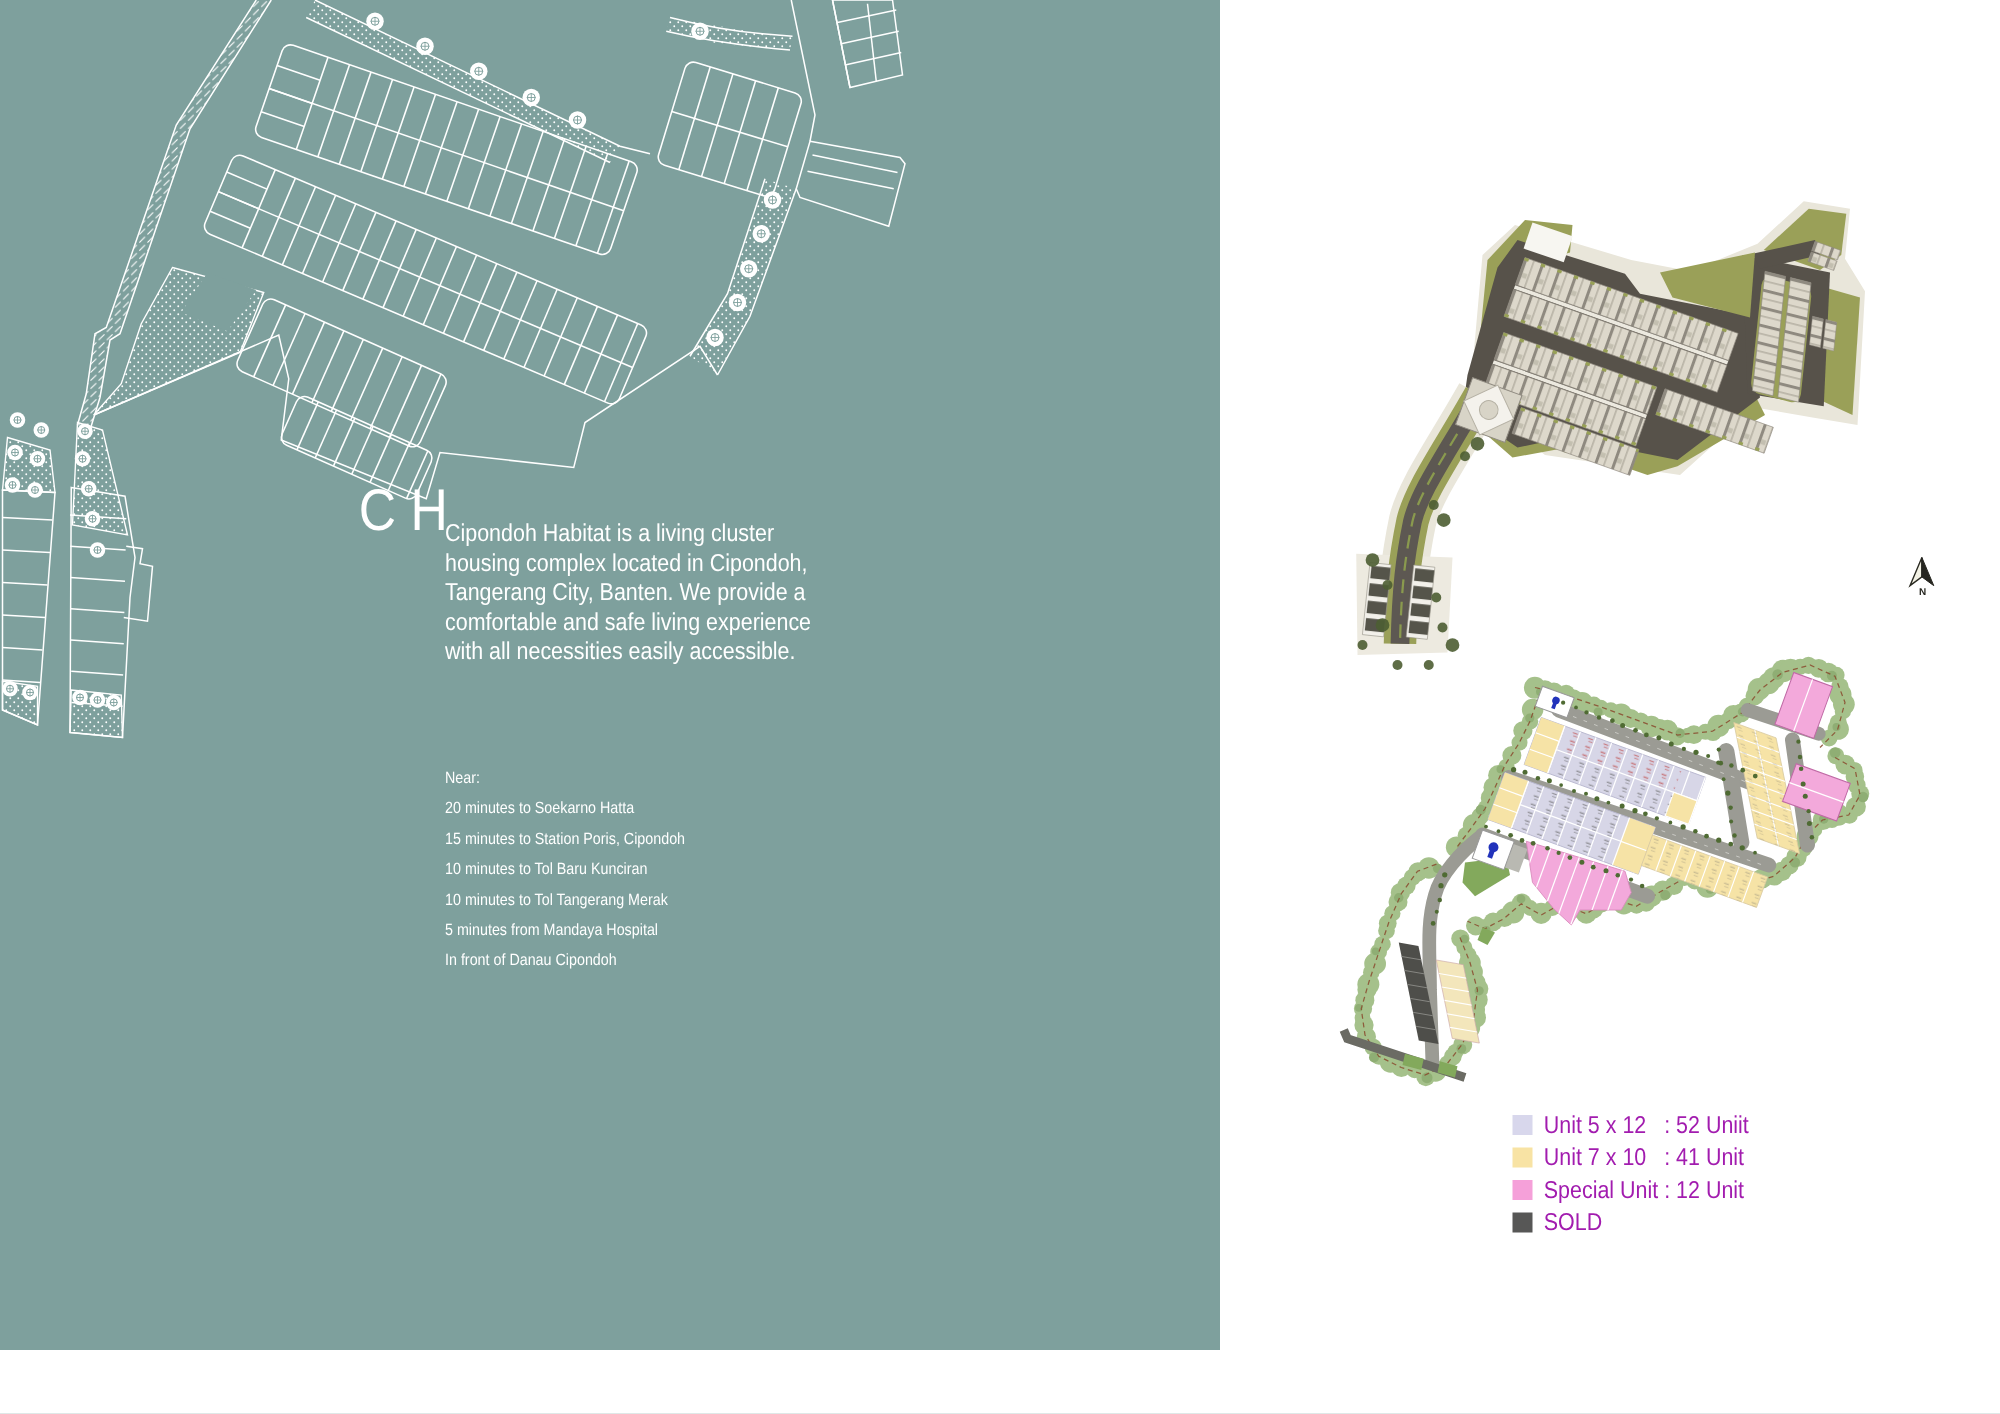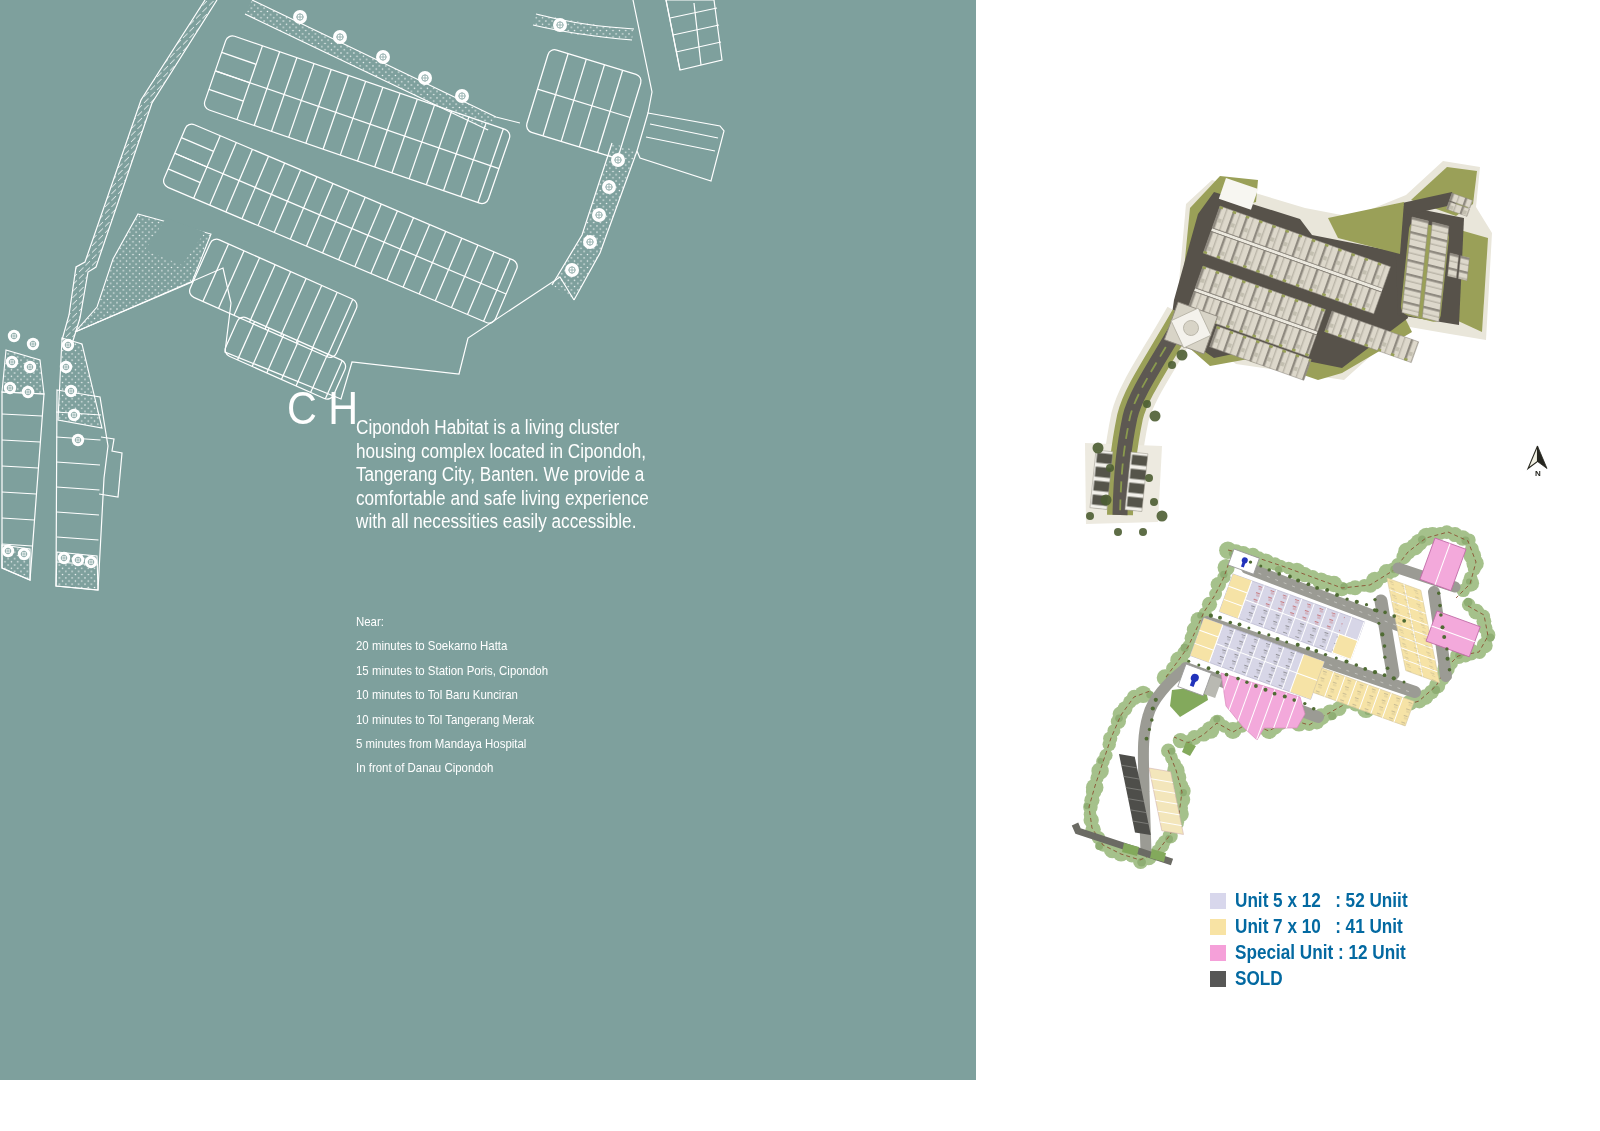--- a/index.html
+++ b/index.html
@@ -879,21 +879,21 @@
         <circle cx="332.6" cy="148.3" r="1.8"></circle>
       </g>
 </svg>
 
 <svg width="34" height="40" viewBox="0 0 34 40" style="position:absolute;left:1521px;top:443px;">
 <path d="M16.5 3 L7 25.5 L16.5 18.5 Z" fill="#f2f1e4" stroke="#2a2a22" stroke-width="1.1"></path>
 <path d="M16.5 3 L26 25.5 L16.5 18.5 Z" fill="#262620" stroke="#262620" stroke-width="0.8"></path>
 <text x="17" y="33" font-size="8" font-weight="bold" fill="#262620" text-anchor="middle" font-family="Liberation Sans">N</text>
 </svg>
 
-<div style="position:absolute;left:1210px;top:889px;font-size:19.5px;color:#0369a1;font-weight:bold;">
+<div style="position:absolute;left:1210px;top:889px;font-size:19.5px;color:#a21caf;font-weight:normal;">
 
   <div style="height:26px;"><span style="display:inline-block;width:16px;height:16px;background:#d8d7ec;vertical-align:-2px;"></span><span class="cond" style="margin-left:9px;">Unit 5 x 12&nbsp;&nbsp; : 52 Uniit</span></div>
 
   <div style="height:26px;"><span style="display:inline-block;width:16px;height:16px;background:#f8e3a4;vertical-align:-2px;"></span><span class="cond" style="margin-left:9px;">Unit 7 x 10&nbsp;&nbsp; : 41 Unit</span></div>
 
   <div style="height:26px;"><span style="display:inline-block;width:16px;height:16px;background:#f5a0d9;vertical-align:-2px;"></span><span class="cond" style="margin-left:9px;">Special Unit : 12 Unit</span></div>
 
   <div style="height:26px;"><span style="display:inline-block;width:16px;height:16px;background:#575756;vertical-align:-2px;"></span><span class="cond" style="margin-left:9px;">SOLD</span></div>
 </div>
 </div>

